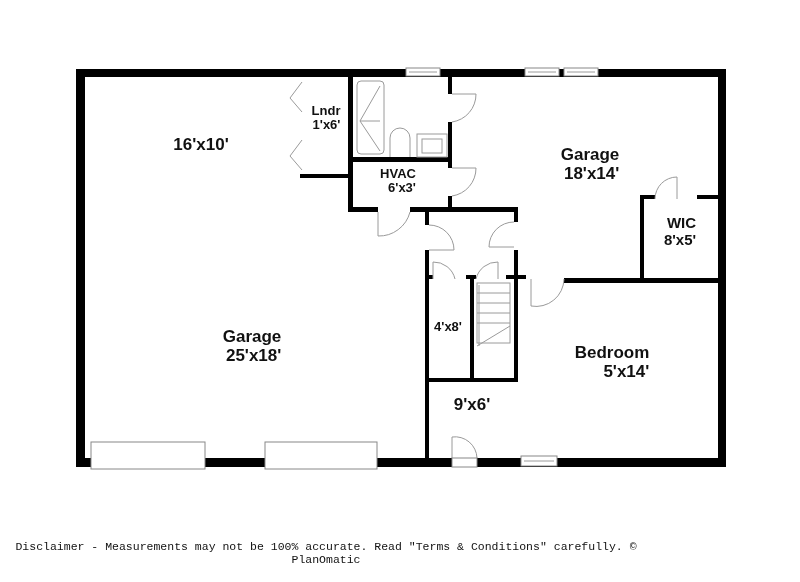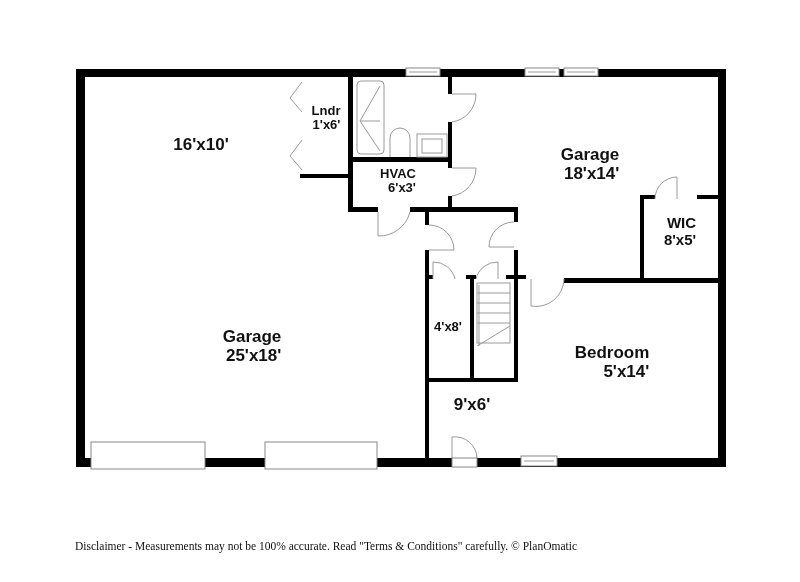--- a/index.html
+++ b/index.html
@@ -6,21 +6,21 @@
   body { width:800px; height:582px; position:relative; overflow:hidden; font-family:"DejaVu Serif", serif; }
   #plan { position:absolute; left:0; top:0; width:800px; height:582px; }
   .wall { fill:#000; }
   .thin { fill:none; stroke:#9a9a9a; stroke-width:1; }
   .win { fill:#fff; stroke:#888; stroke-width:1; }
   .lbl { position:absolute; font-family:Liberation Sans, sans-serif; font-weight:bold; color:#111; text-align:right; line-height:1.1; white-space:nowrap; transform:translateX(-50%); }
   .lbl span { display:block; }
   .big { font-size:17px; }
   .mid { font-size:15px; }
   .sm { font-size:13px; }
-  #disclaimer { position:absolute; left:0; width:652px; top:540px; text-align:center; font-family:Liberation Serif, serif; font-size:11.5px; color:#111; }
+  #disclaimer { position:absolute; left:0; width:652px; top:540px; text-align:center; font-family:Liberation Mono, monospace; font-size:11.5px; color:#111; }
 </style>
 </head>
 <body>
 
 <svg id="plan" viewBox="0 0 800 582" xmlns="http://www.w3.org/2000/svg">
 
   <g>
     <rect class="wall" x="76" y="69" width="650" height="8"></rect>
     <rect class="wall" x="76" y="69" width="9" height="398"></rect>
     <rect class="wall" x="718" y="69" width="8" height="389"></rect>

